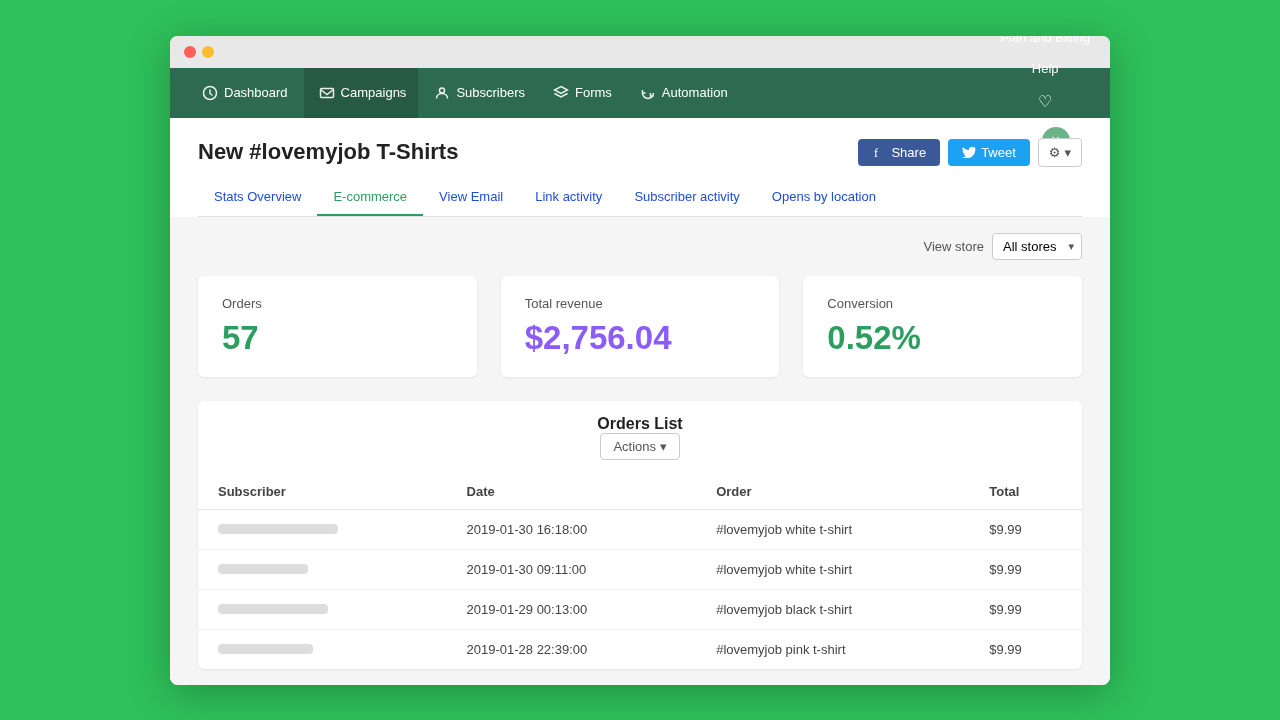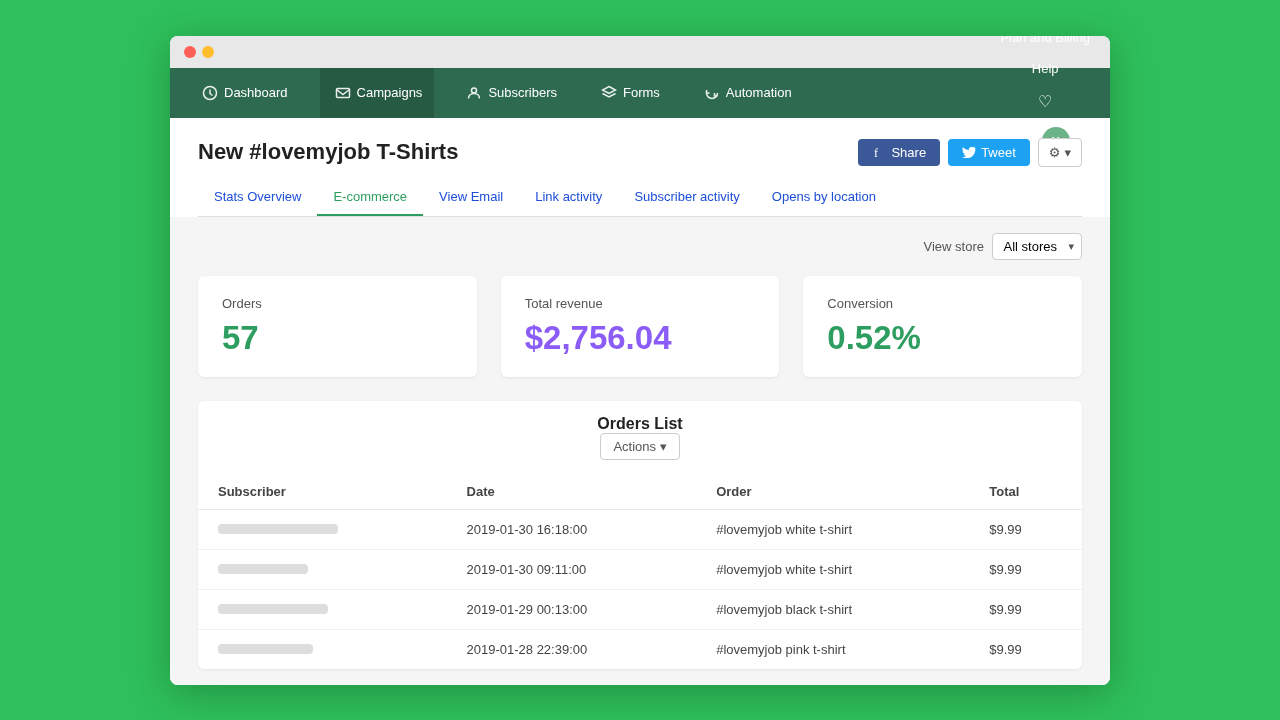--- a/index.html
+++ b/index.html
@@ -35,21 +35,21 @@
     .nav {
       background: #2d6a4f;
       display: flex;
       align-items: center;
       padding: 0 20px;
       height: 50px;
     }
     .nav-left {
       display: flex;
       align-items: center;
-      gap: 20px;
+      gap: 4px;
       flex: 1;
     }
     .nav-item {
       display: flex;
       align-items: center;
       gap: 6px;
       color: #fff;
       font-size: 13px;
       padding: 0 12px;
       height: 50px;
@@ -184,21 +184,20 @@
     .store-select {
       background: #fff;
       border: 1px solid #ccc;
       padding: 5px 24px 5px 10px;
       border-radius: 4px;
       font-size: 13px;
       cursor: pointer;
       appearance: none;
       -webkit-appearance: none;
       position: relative;
-      text-align: right;
     }
     .store-select-wrap {
       position: relative;
       display: inline-block;
     }
     .store-select-wrap::after {
       content: '▾';
       position: absolute;
       right: 8px; top: 50%;
       transform: translateY(-50%);

